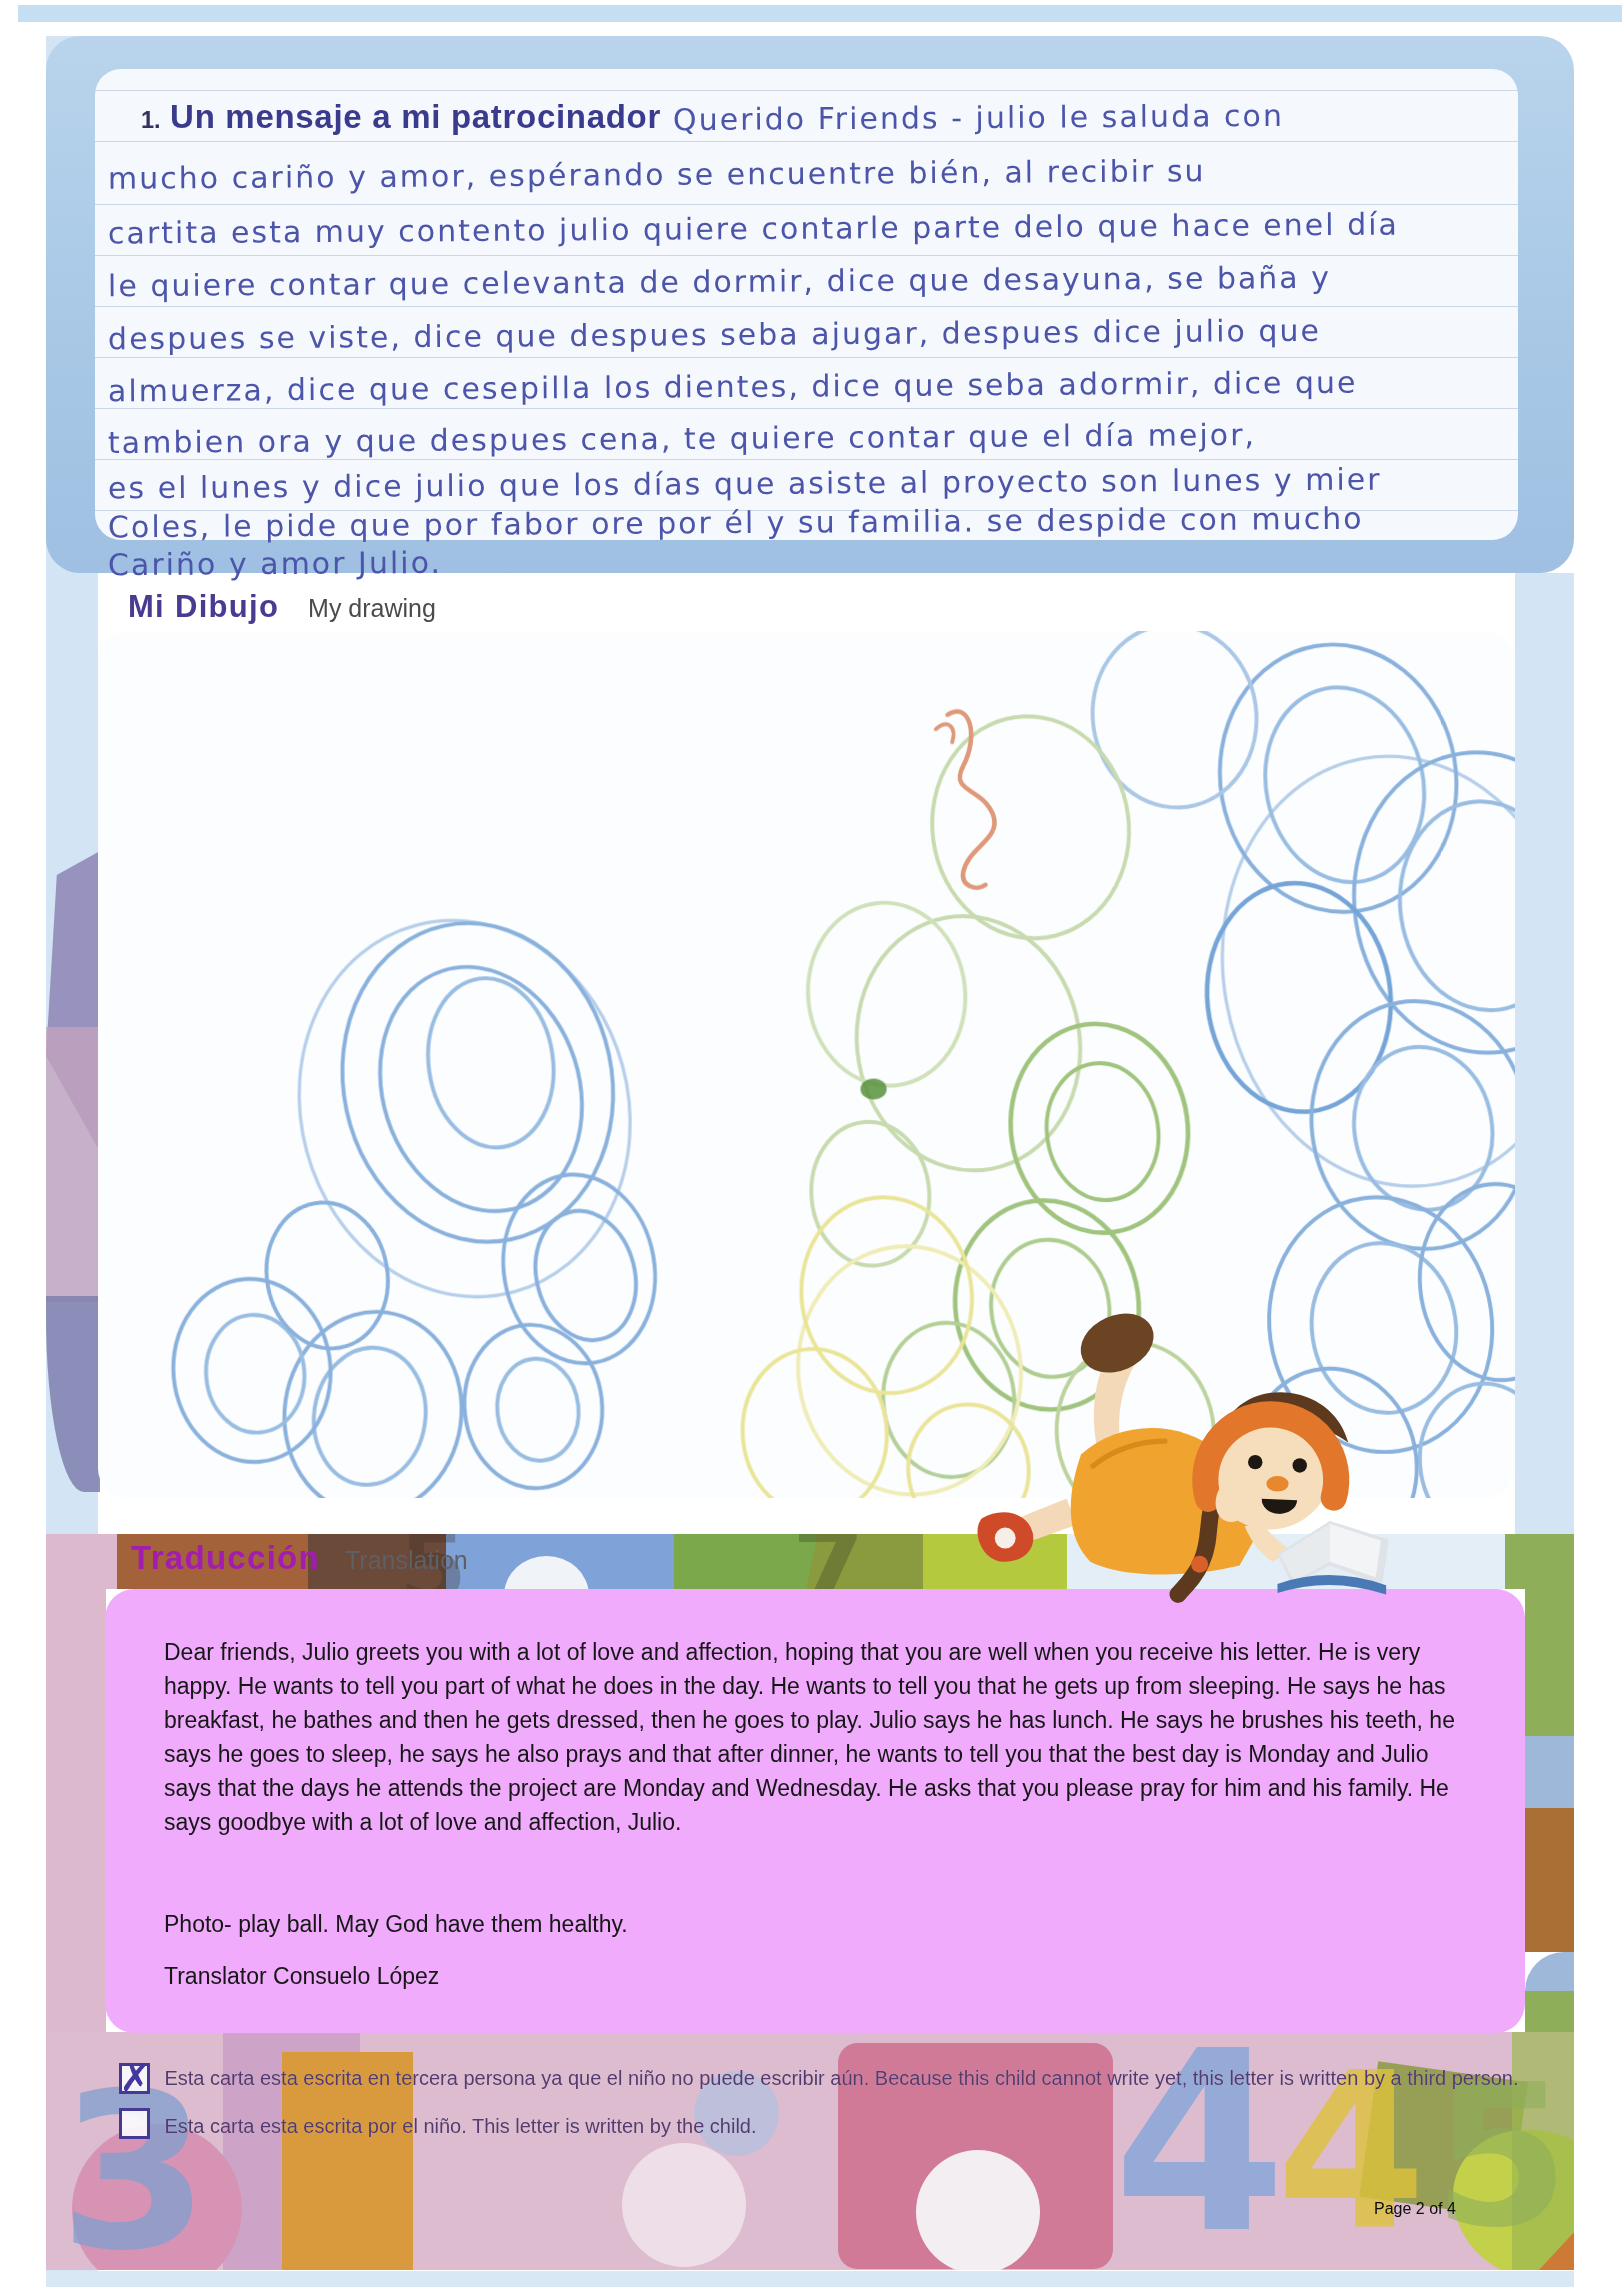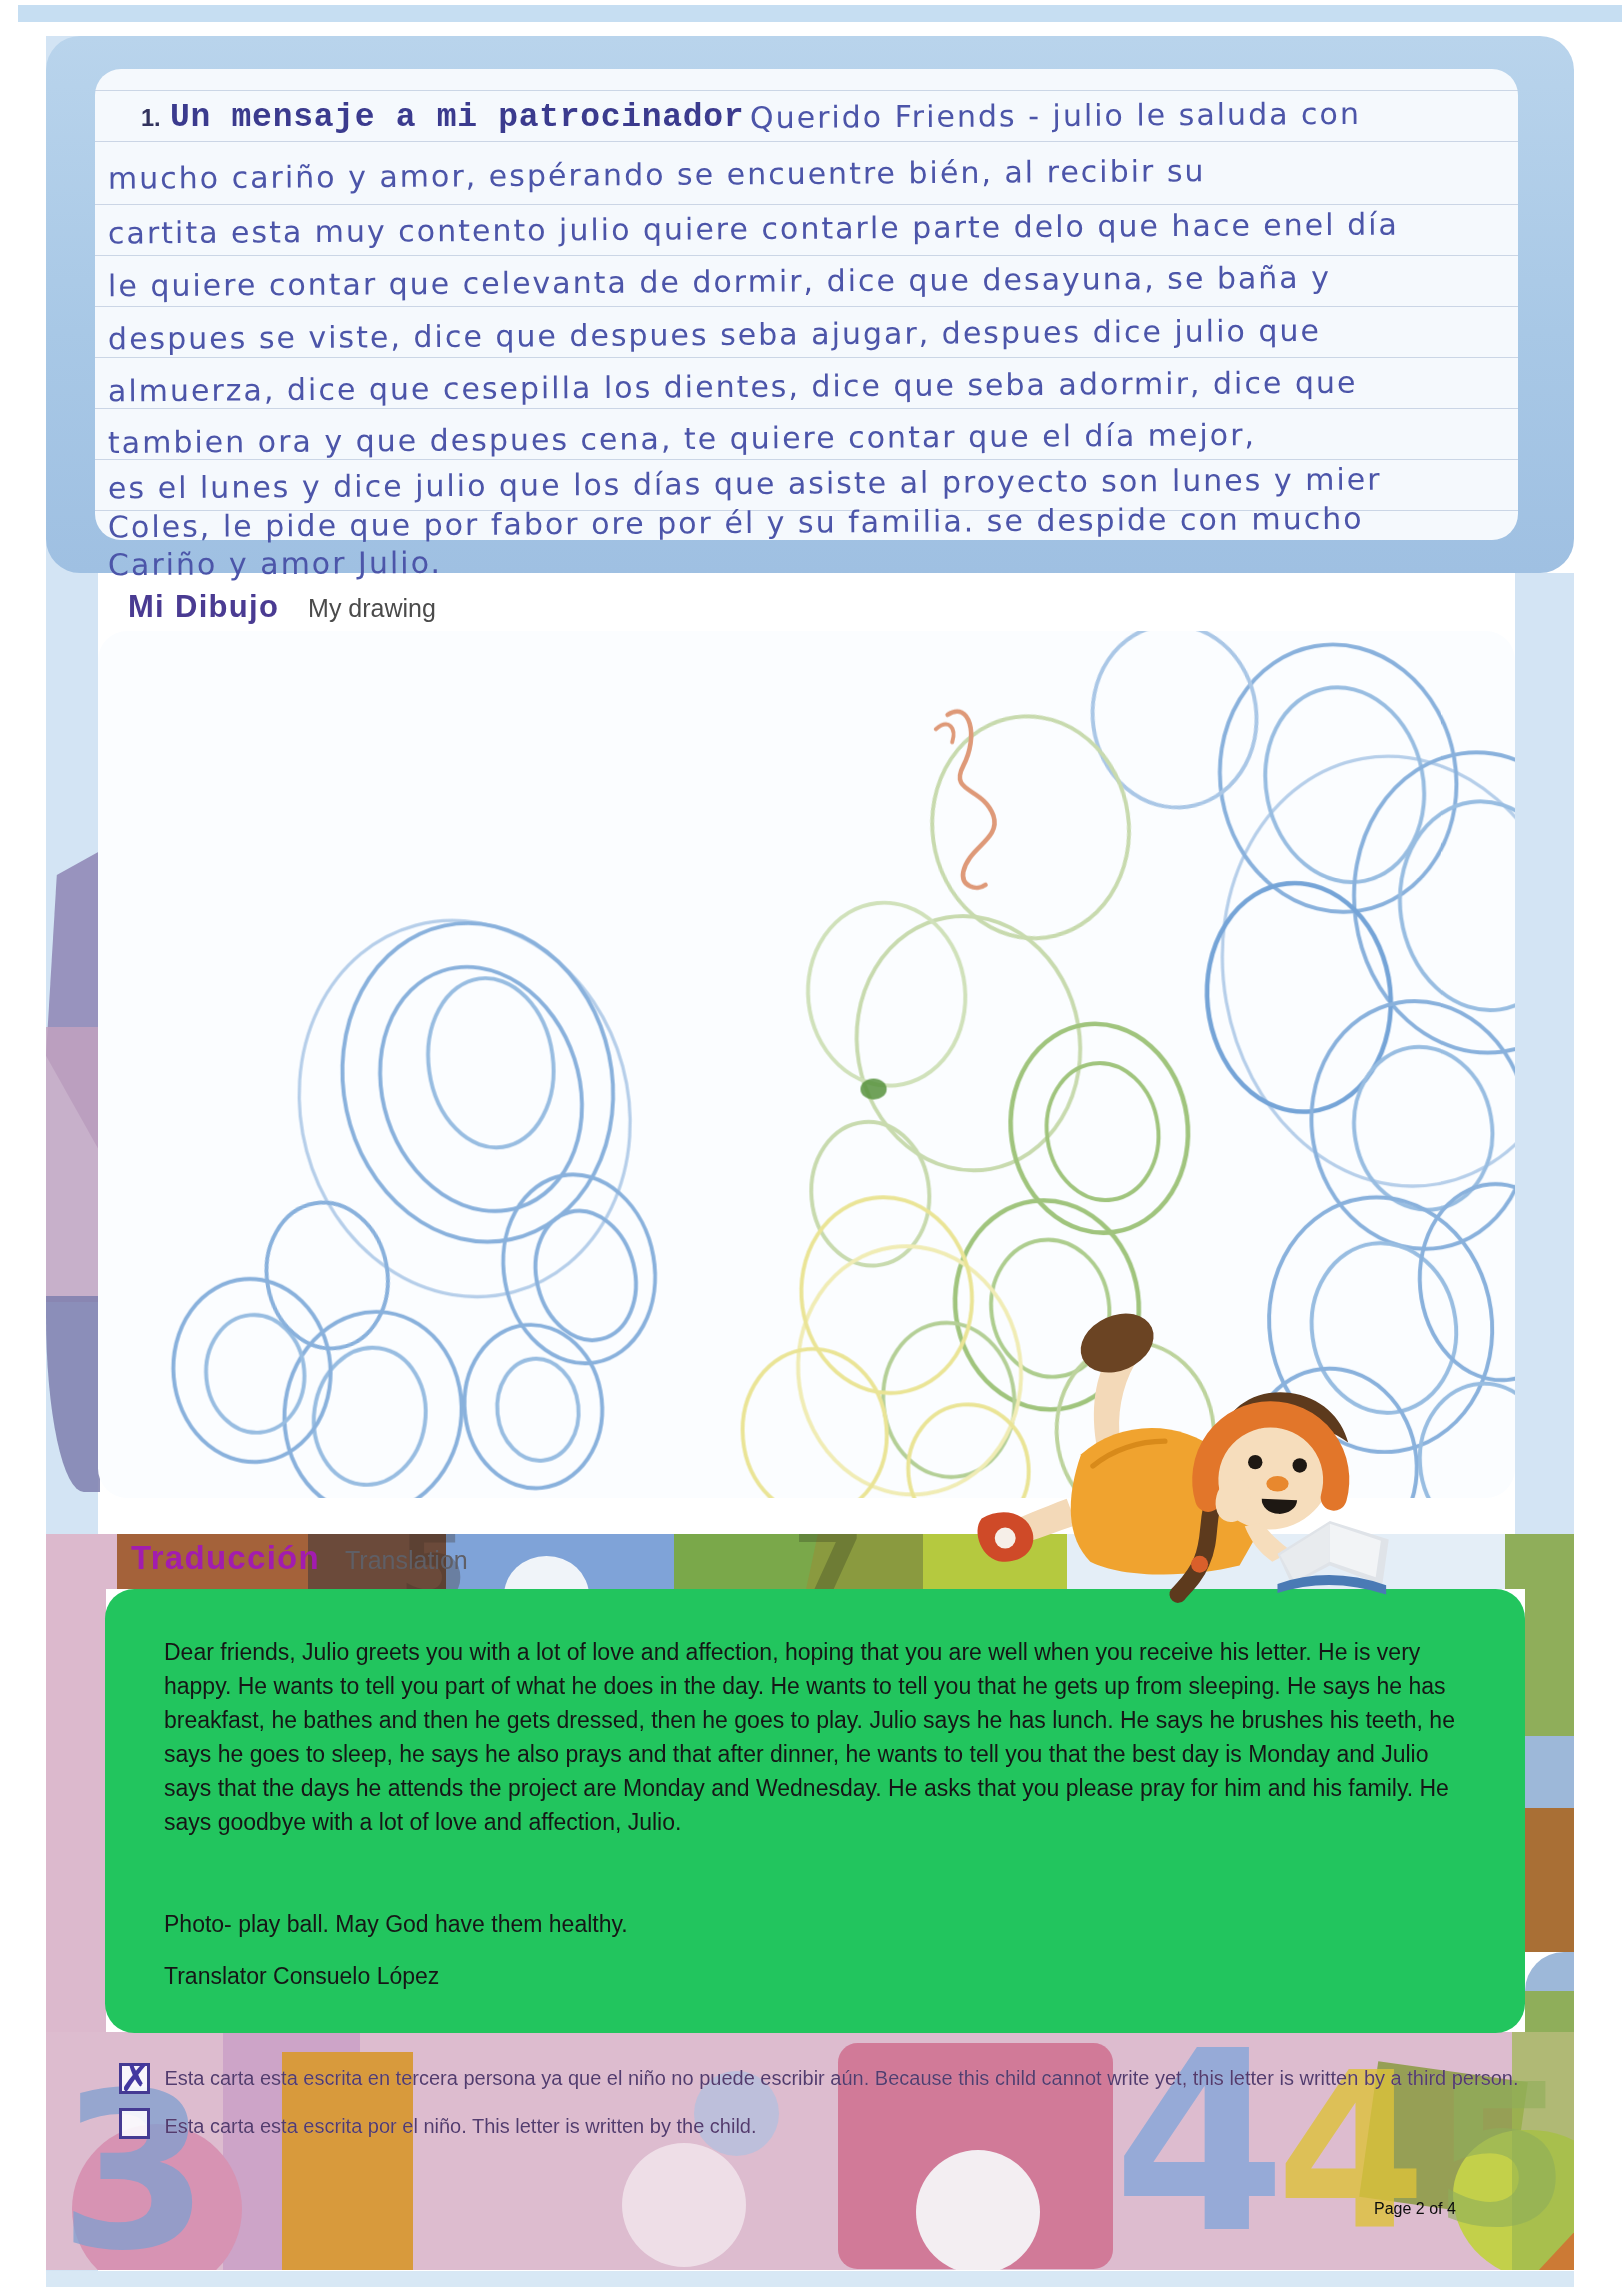--- a/index.html
+++ b/index.html
@@ -22,40 +22,40 @@
   
   .letter-frame{position:absolute;left:46px;top:36px;width:1528px;height:537px;border-radius:34px;
     background:linear-gradient(180deg,#b9d4ec 0%,#a8c8e6 55%,#9fc0e2 100%);}
   .letter-paper{position:absolute;left:49px;top:33px;width:1423px;height:471px;border-radius:26px;
     background:#f5f9fd;
     background-image:repeating-linear-gradient(to bottom,transparent 0 50px,rgba(140,162,194,.4) 50px 51px);
     background-position:0 85px;}
   .lrow{position:absolute;left:62px;white-space:nowrap;}
   .hw{font-family:"DejaVu Sans",sans-serif;color:#4c55a9;font-size:30px;letter-spacing:2px;transform:rotate(-0.4deg);display:inline-block;}
   .letter-num{font-size:23.6px;font-weight:bold;color:#33345e;margin-right:6.5px;}
-  .letter-title{font-size:33px;font-weight:bold;color:#3b3b8e;letter-spacing:0.7px;margin-right:3px;font-family:Liberation Mono, monospace;}
+  .letter-title{font-size:33px;font-weight:bold;color:#3b3b8e;letter-spacing:0.7px;margin-right:9px;}
 
   
   .drawing-label{position:absolute;left:128px;top:589px;}
   .mi-dibujo{font-size:31px;font-weight:bold;color:#4a3b92;letter-spacing:1.3px;}
   .my-drawing{font-size:25px;color:#4b4b4b;margin-left:26px;}
   .drawing-box{position:absolute;left:98px;top:631px;width:1417px;height:867px;background:#fbfdff;border-radius:29.4px;z-index:1;}
   .drawing-box svg.scribbles{position:absolute;left:0;top:0;}
   .girl{position:absolute;left:962px;top:1299px;width:432px;height:308px;z-index:6;}
 
   
   .strip-trad{position:absolute;left:46px;top:1534px;width:1528px;height:55px;overflow:hidden;background:#e9f1f8;z-index:2;}
   .strip-trad .shape{position:absolute;top:0;height:100%;}
   .trad-label{position:absolute;left:131px;top:1539px;z-index:4;}
   .trad-es{font-size:33px;font-weight:bold;color:#a21caf;letter-spacing:1.3px;}
   .trad-en{font-size:25px;color:#5f5f66;margin-left:22px;}
   .big-digit{position:absolute;font-family:"DejaVu Sans",sans-serif;font-weight:bold;line-height:1;}
 
   
-  .trans-box{position:absolute;left:105px;top:1589px;width:1420px;height:444px;background:#22c55e;border-radius:29.4px;z-index:3;}
+  .trans-box{position:absolute;left:105px;top:1589px;width:1420px;height:444px;background:#f0abfc;border-radius:29.4px;z-index:3;}
   .trans-body{position:absolute;left:59px;top:46px;width:1315px;font-size:23px;line-height:34px;color:#161616;}
   .trans-photo{position:absolute;left:59px;top:322px;font-size:23px;color:#161616;}
   .trans-translator{position:absolute;left:59px;top:374px;font-size:23px;color:#161616;}
 
   
   .strip-bottom{position:absolute;left:46px;top:2032px;width:1528px;height:238px;overflow:hidden;background:#ddbccf;z-index:2;}
   .strip-bottom .shape{position:absolute;}
   .bottom-pale{position:absolute;left:46px;top:2271px;width:1528px;height:15.7px;background:#d8e8f5;}
 
   .cbx-row{position:absolute;left:119px;z-index:5;display:flex;align-items:flex-start;}

